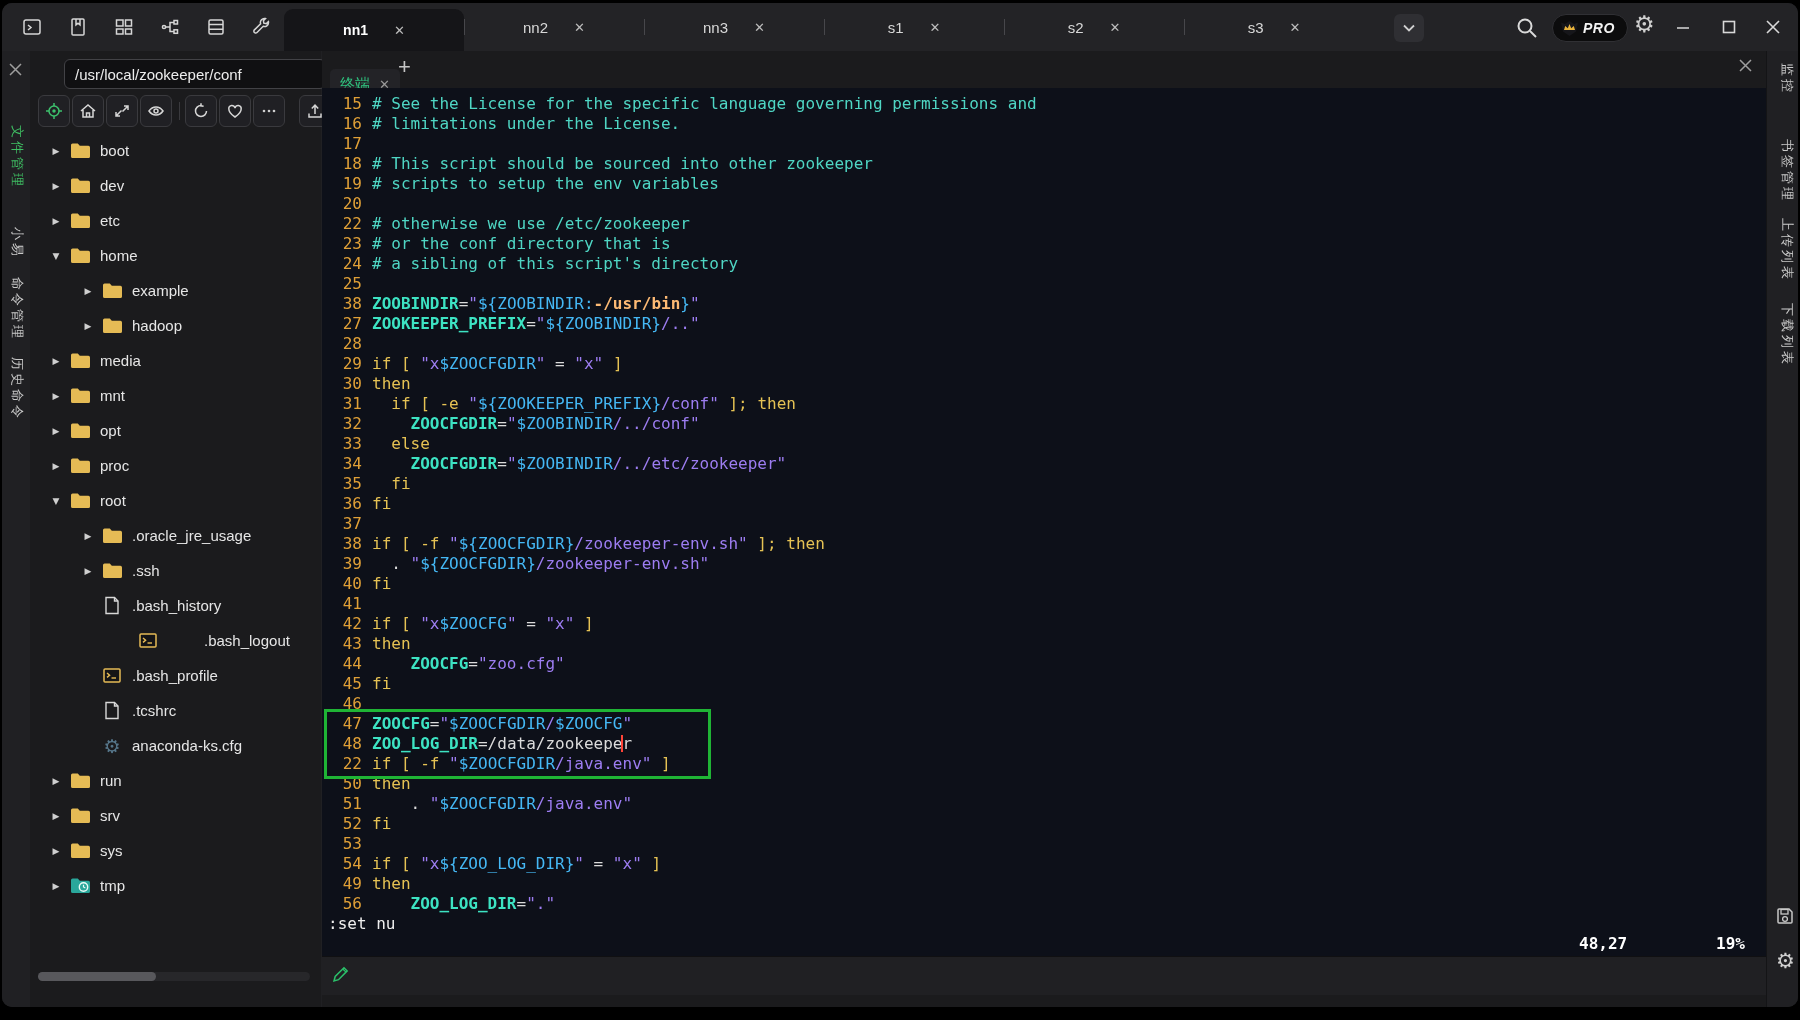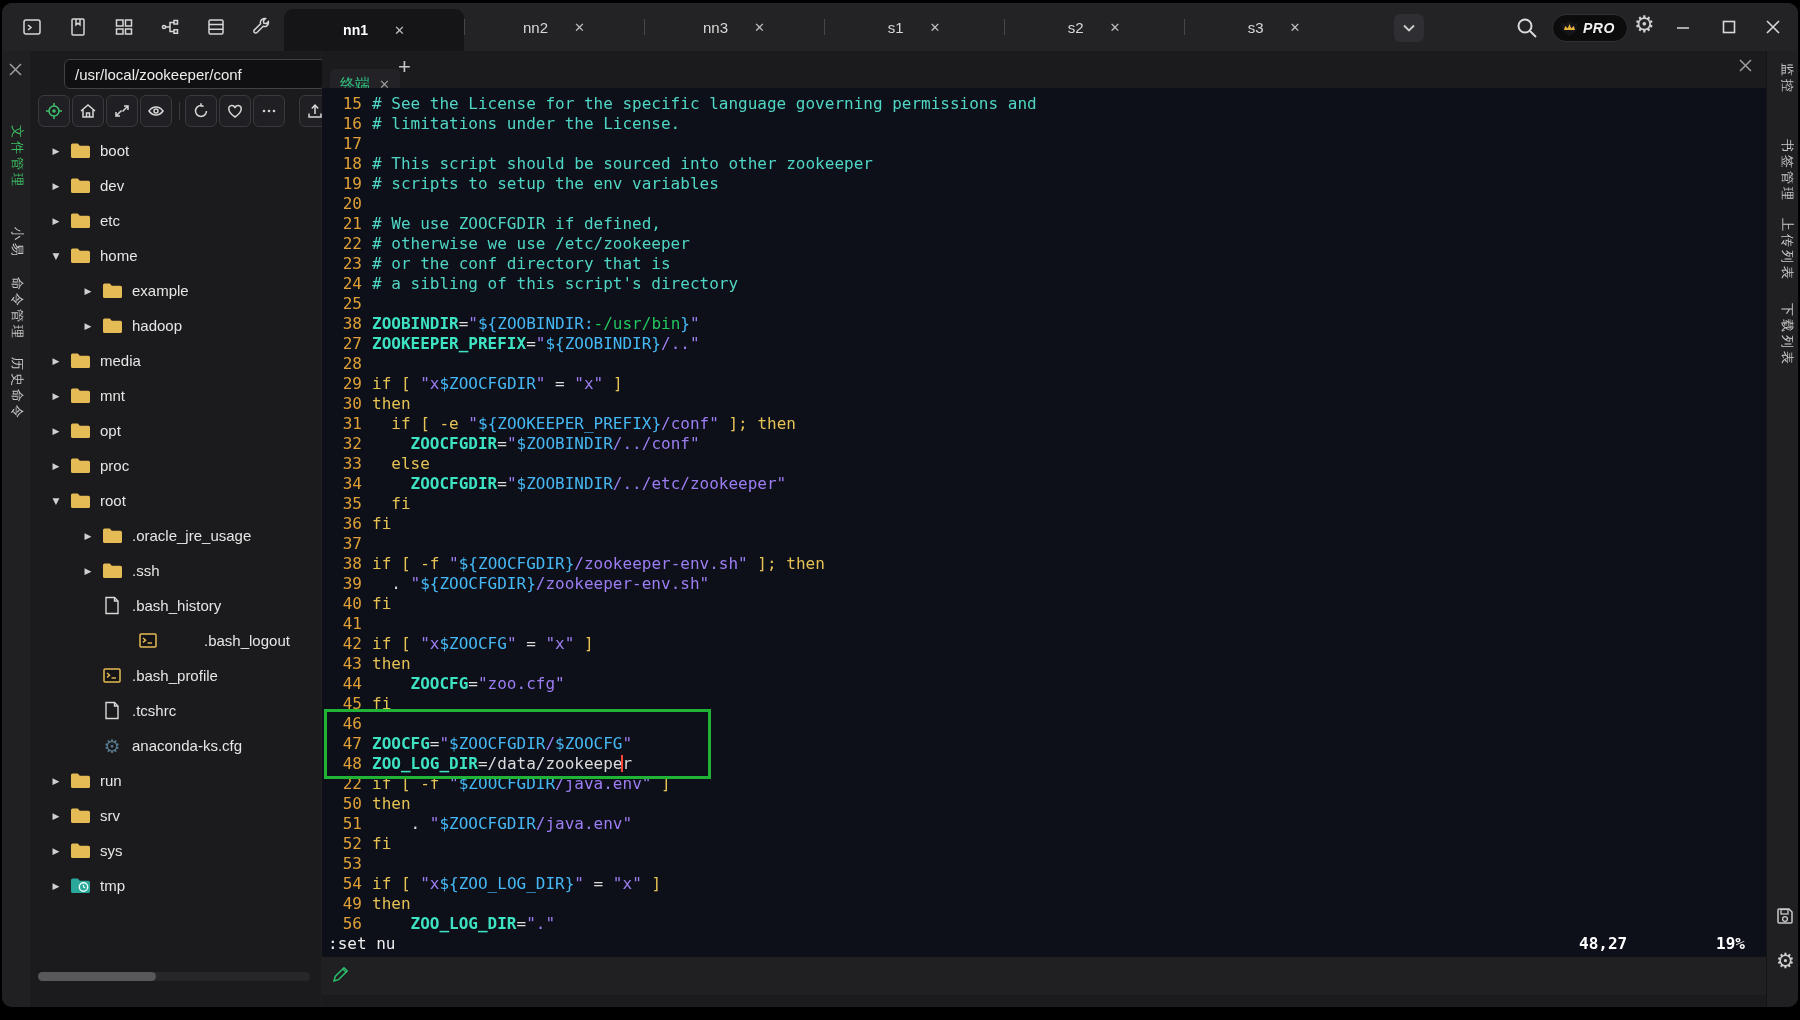--- a/index.html
+++ b/index.html
@@ -58,21 +58,21 @@
             background:#232327;border-radius:5px 5px 0 0;cursor:pointer;margin-top:13px;}
   .term-tab .ttl{color:#2ec27e;font-size:15px;}
   .term-tab .tx{color:#9a9a9a;font-size:13px;}
   .term-plus{position:absolute;left:76px;top:3px;font-size:22px;color:#c5c5c5;cursor:pointer;}
   .term-close{position:absolute;right:14px;top:8px;cursor:pointer;}
   .term{position:absolute;left:0;top:37px;width:100%;height:868px;background:#0d1019;
         font-family:"DejaVu Sans Mono",monospace;font-size:16px;line-height:20px;padding:6px 0 0 6px;box-sizing:border-box;}
   .tline{height:20px;white-space:pre;}
   .lnum{display:inline-block;width:34px;text-align:right;margin-right:10px;color:#e0a037;}
   .c-def{color:#dcdcdc}.c-com{color:#4fd6c4}.c-kw{color:#e5c254}.c-str{color:#9d7df2}
-  .c-var{color:#45b8f5}.c-asg{color:#3de3c3;font-weight:bold}.c-wb{color:#22c55e;font-weight:normal}
+  .c-var{color:#45b8f5}.c-asg{color:#3de3c3;font-weight:bold}.c-wb{color:#fdba74;font-weight:bold}
   .caret{display:inline-block;width:2px;height:17px;background:#ff4438;vertical-align:-3px;margin:0 -1px;}
   .cmdline{height:20px;white-space:pre;color:#eeeeee;}
   .ruler{position:absolute;top:846px;color:#fff;font-weight:bold;}
   .ruler.pos{left:1257px;} .ruler.pct{left:1394px;}
   .hl-box{position:absolute;border:3px solid #1fb435;pointer-events:none;}
   .term-foot{position:absolute;left:0;top:905px;width:100%;height:38px;background:#202023;border-top:1px solid #101012;}
   .pencil{position:absolute;left:10px;top:8px;cursor:pointer;}
   svg{display:block}
 </style>
 </head>
@@ -507,21 +507,20 @@
           </svg>
       </div>
     </div>
     <div class="term" id="termBody">
         <div class="tline"><span class="lnum">15</span><span class="c-com"># See the License for the specific language governing permissions and</span></div>
         <div class="tline"><span class="lnum">16</span><span class="c-com"># limitations under the License.</span></div>
         <div class="tline"><span class="lnum">17</span></div>
         <div class="tline"><span class="lnum">18</span><span class="c-com"># This script should be sourced into other zookeeper</span></div>
         <div class="tline"><span class="lnum">19</span><span class="c-com"># scripts to setup the env variables</span></div>
         <div class="tline"><span class="lnum">20</span></div>
-        <div class="tline"><span class="lnum">21</span><span class="c-com"># We use ZOOCFGDIR if defined,</span></div>
         <div class="tline"><span class="lnum">22</span><span class="c-com"># otherwise we use /etc/zookeeper</span></div>
         <div class="tline"><span class="lnum">23</span><span class="c-com"># or the conf directory that is</span></div>
         <div class="tline"><span class="lnum">24</span><span class="c-com"># a sibling of this script's directory</span></div>
         <div class="tline"><span class="lnum">25</span></div>
         <div class="tline"><span class="lnum">38</span><span class="c-asg">ZOOBINDIR</span><span class="c-def">=</span><span class="c-str">"</span><span class="c-var">${ZOOBINDIR:</span><span class="c-wb">-/usr/bin</span><span class="c-var">}</span><span class="c-str">"</span></div>
         <div class="tline"><span class="lnum">27</span><span class="c-asg">ZOOKEEPER_PREFIX</span><span class="c-def">=</span><span class="c-str">"</span><span class="c-var">${ZOOBINDIR}</span><span class="c-str">/.."</span></div>
         <div class="tline"><span class="lnum">28</span></div>
         <div class="tline"><span class="lnum">29</span><span class="c-kw">if</span><span class="c-def"> </span><span class="c-kw">[</span><span class="c-def"> </span><span class="c-str">"x</span><span class="c-var">$ZOOCFGDIR</span><span class="c-str">"</span><span class="c-def"> = </span><span class="c-str">"x"</span><span class="c-def"> </span><span class="c-kw">]</span></div>
         <div class="tline"><span class="lnum">30</span><span class="c-kw">then</span></div>
         <div class="tline"><span class="lnum">31</span><span class="c-def">  </span><span class="c-kw">if</span><span class="c-def"> </span><span class="c-kw">[</span><span class="c-def"> </span><span class="c-kw">-e</span><span class="c-def"> </span><span class="c-str">"</span><span class="c-var">${ZOOKEEPER_PREFIX}</span><span class="c-str">/conf"</span><span class="c-def"> </span><span class="c-kw">];</span><span class="c-def"> </span><span class="c-kw">then</span></div>

